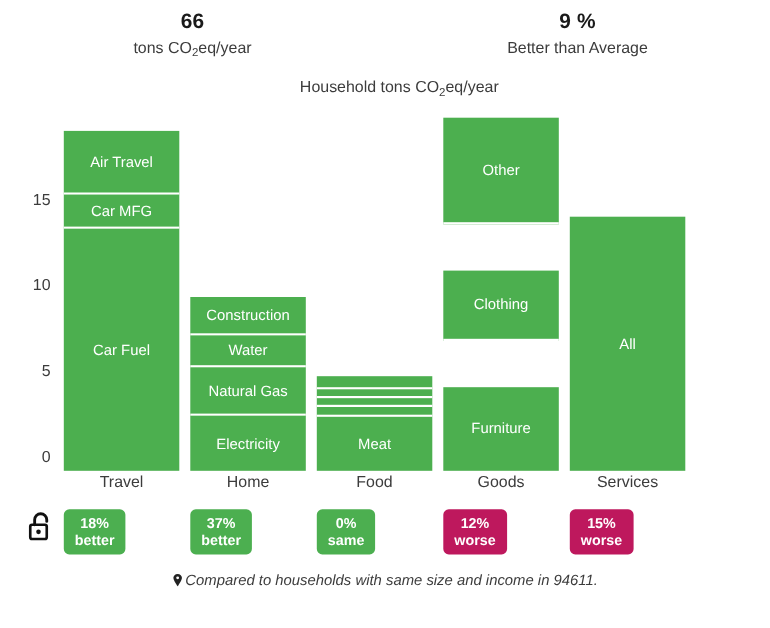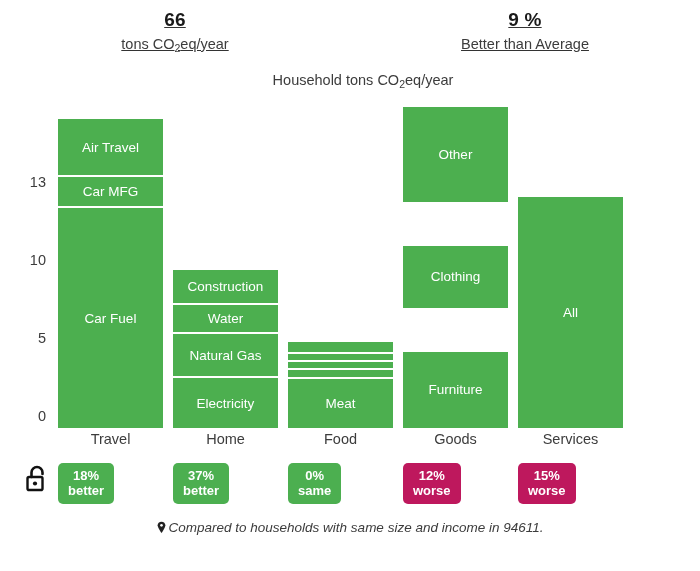--- a/index.html
+++ b/index.html
@@ -15,21 +15,20 @@
     overflow: hidden;
     position: relative;
   }
 
   
   .stats {
     display: flex;
     width: 700px;
     padding-top: 8px;
     box-sizing: border-box;
-    text-decoration: underline;
   }
   .stat {
     flex: 1 1 50%;
     text-align: center;
   }
   .stat-value {
     font-size: 19px;
     font-weight: bold;
     color: #1a1a1a;
     line-height: 24px;
@@ -206,21 +205,21 @@
   <div class="stat">
     <div class="stat-value">9 %</div>
     <div class="stat-label"><span>Better than Average</span></div>
   </div>
 </div>
 
 <div class="chart-title"><span>Household tons CO</span><sub>2</sub><span>eq/year</span></div>
 
 <div class="plot-wrap">
   <div class="y-axis" id="y-axis">
-      <div class="y-tick" style="top: 84px;">13</div>
+      <div class="y-tick" style="top: 84px;">15</div>
       <div class="y-tick" style="top: 162px;">10</div>
       <div class="y-tick" style="top: 240px;">5</div>
       <div class="y-tick" style="top: 318px;">0</div>
     </div>
   <div class="bars" id="bars">
       <div class="bar-col" style="height: 308.88px;">
         <div class="seg" style="height: 57.72px; flex: 0 0 57.72px; background: rgb(76, 175, 79);">Air Travel</div>
         <div class="seg" style="height: 31.2px; flex: 0 0 31.2px; background: rgb(76, 175, 79);">Car MFG</div>
         <div class="seg" style="height: 219.96px; flex: 0 0 219.96px; background: rgb(76, 175, 79);">Car Fuel</div>
       </div>

